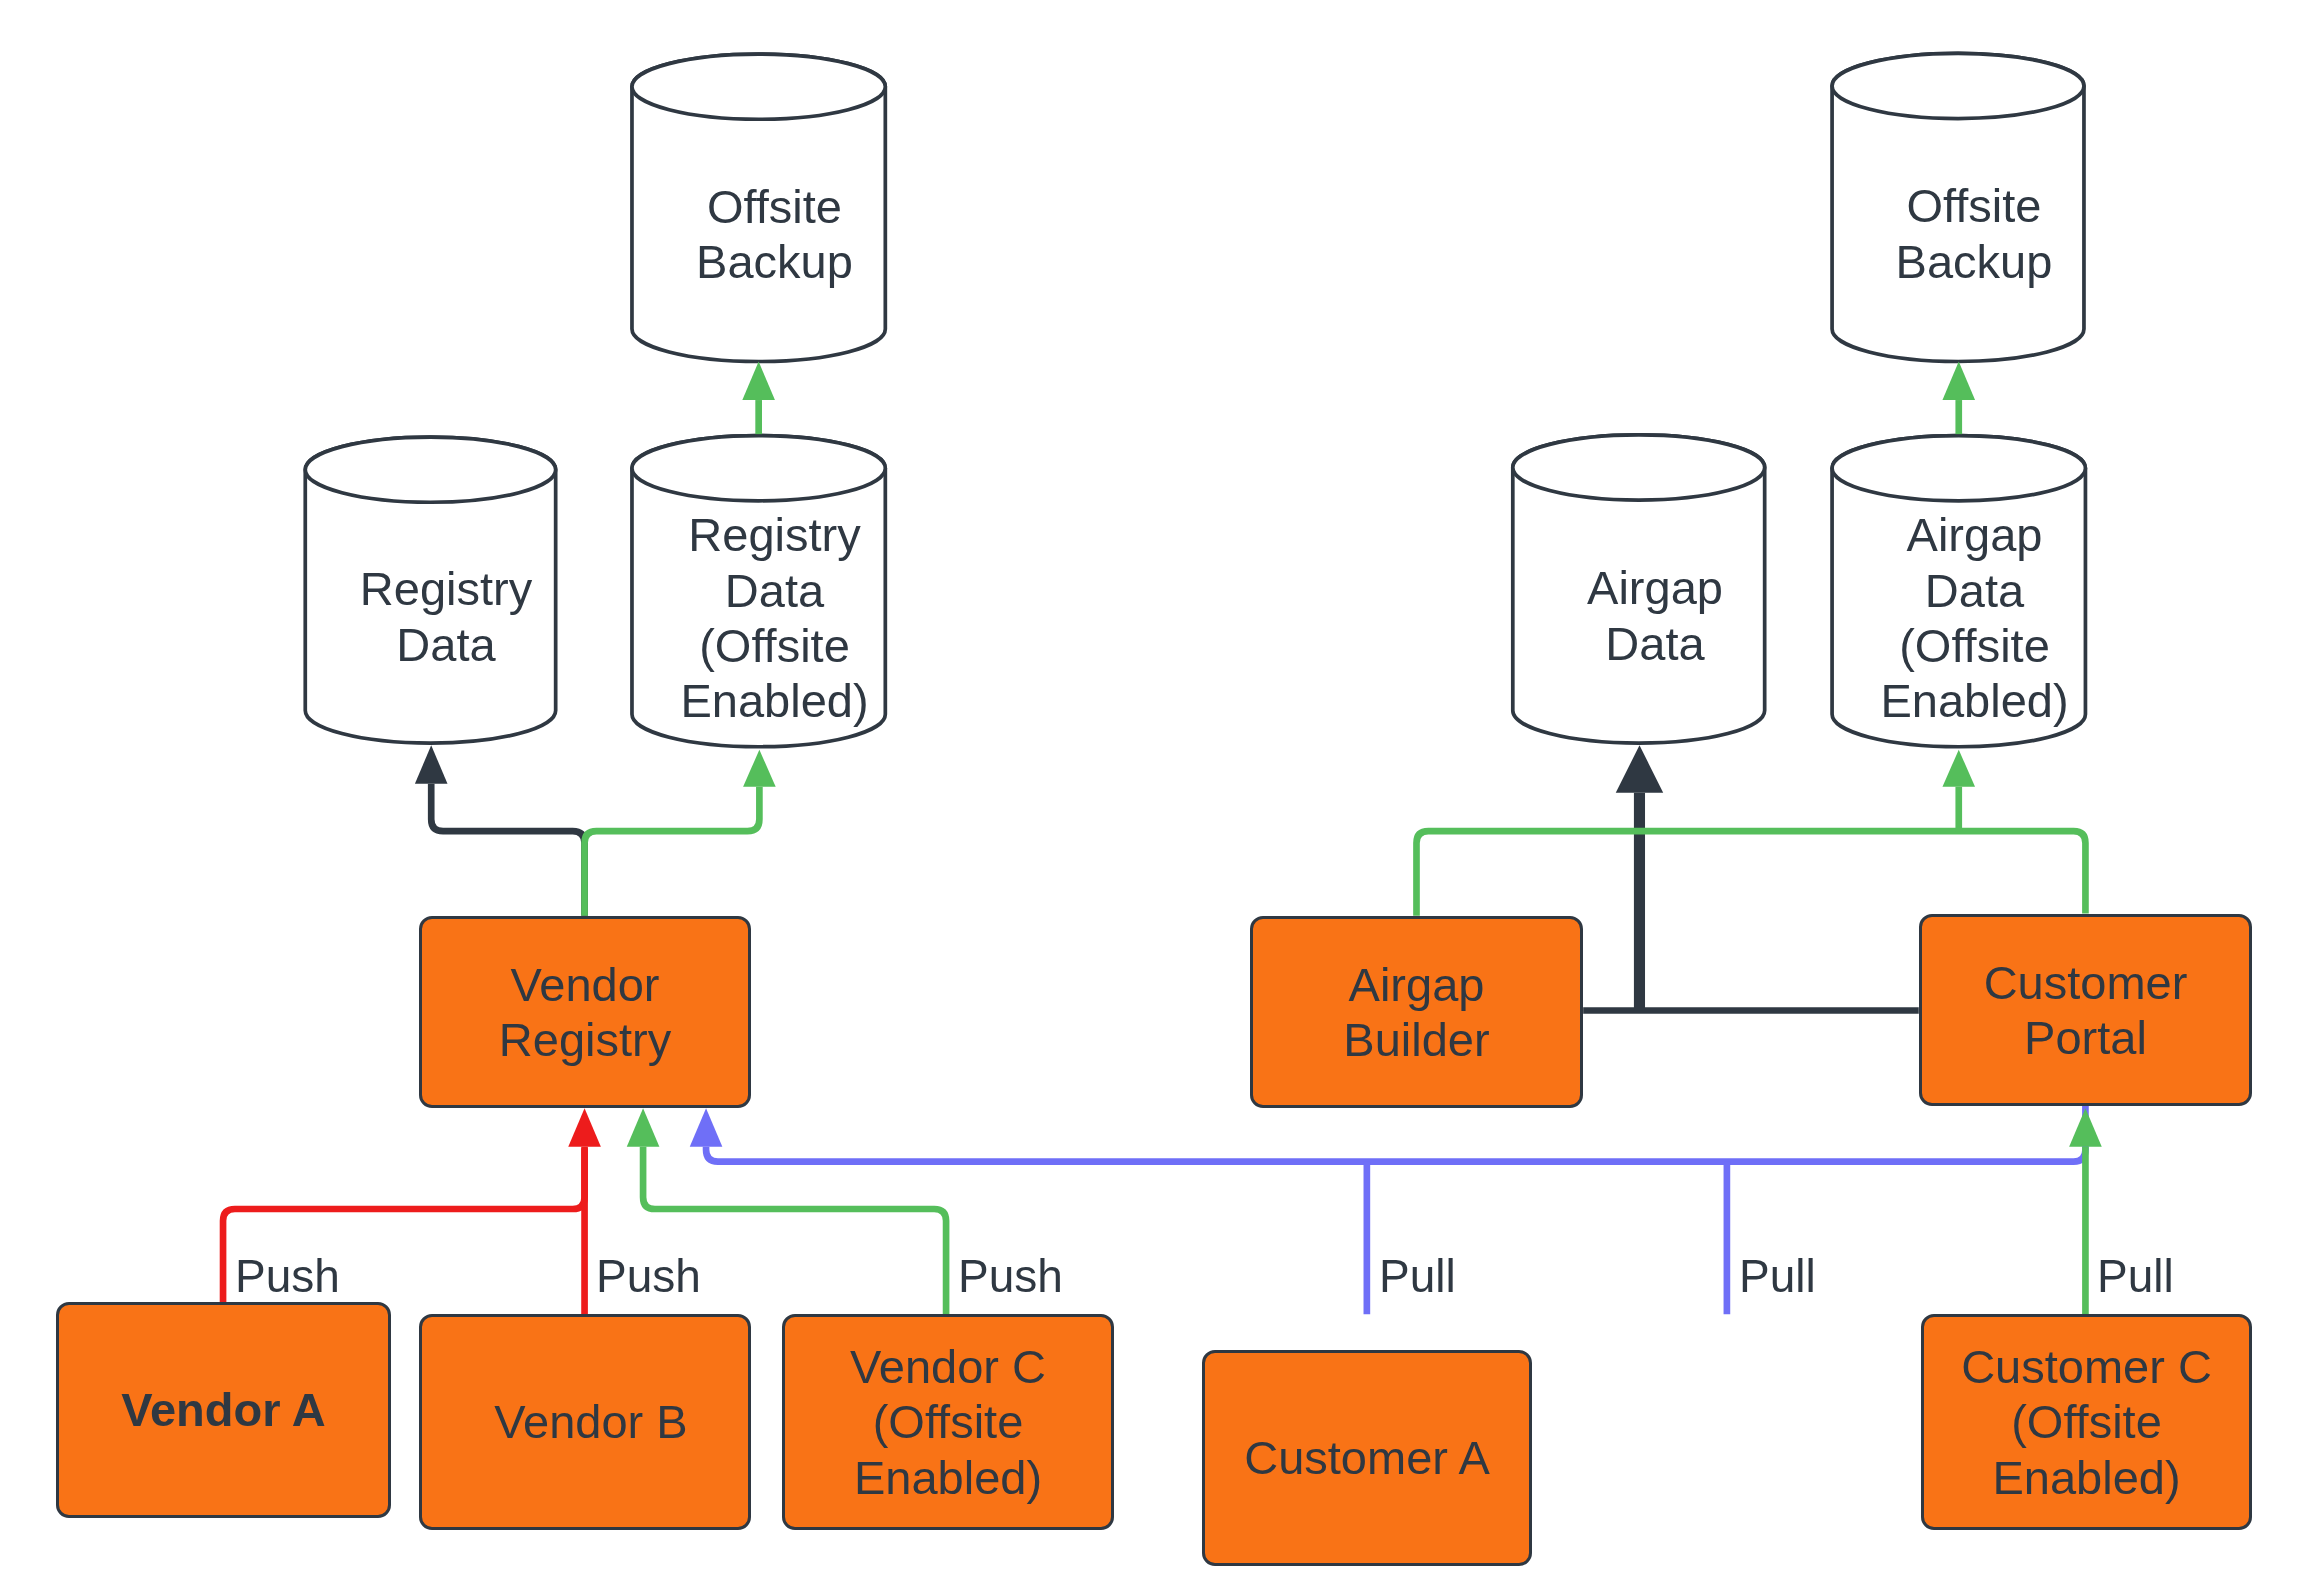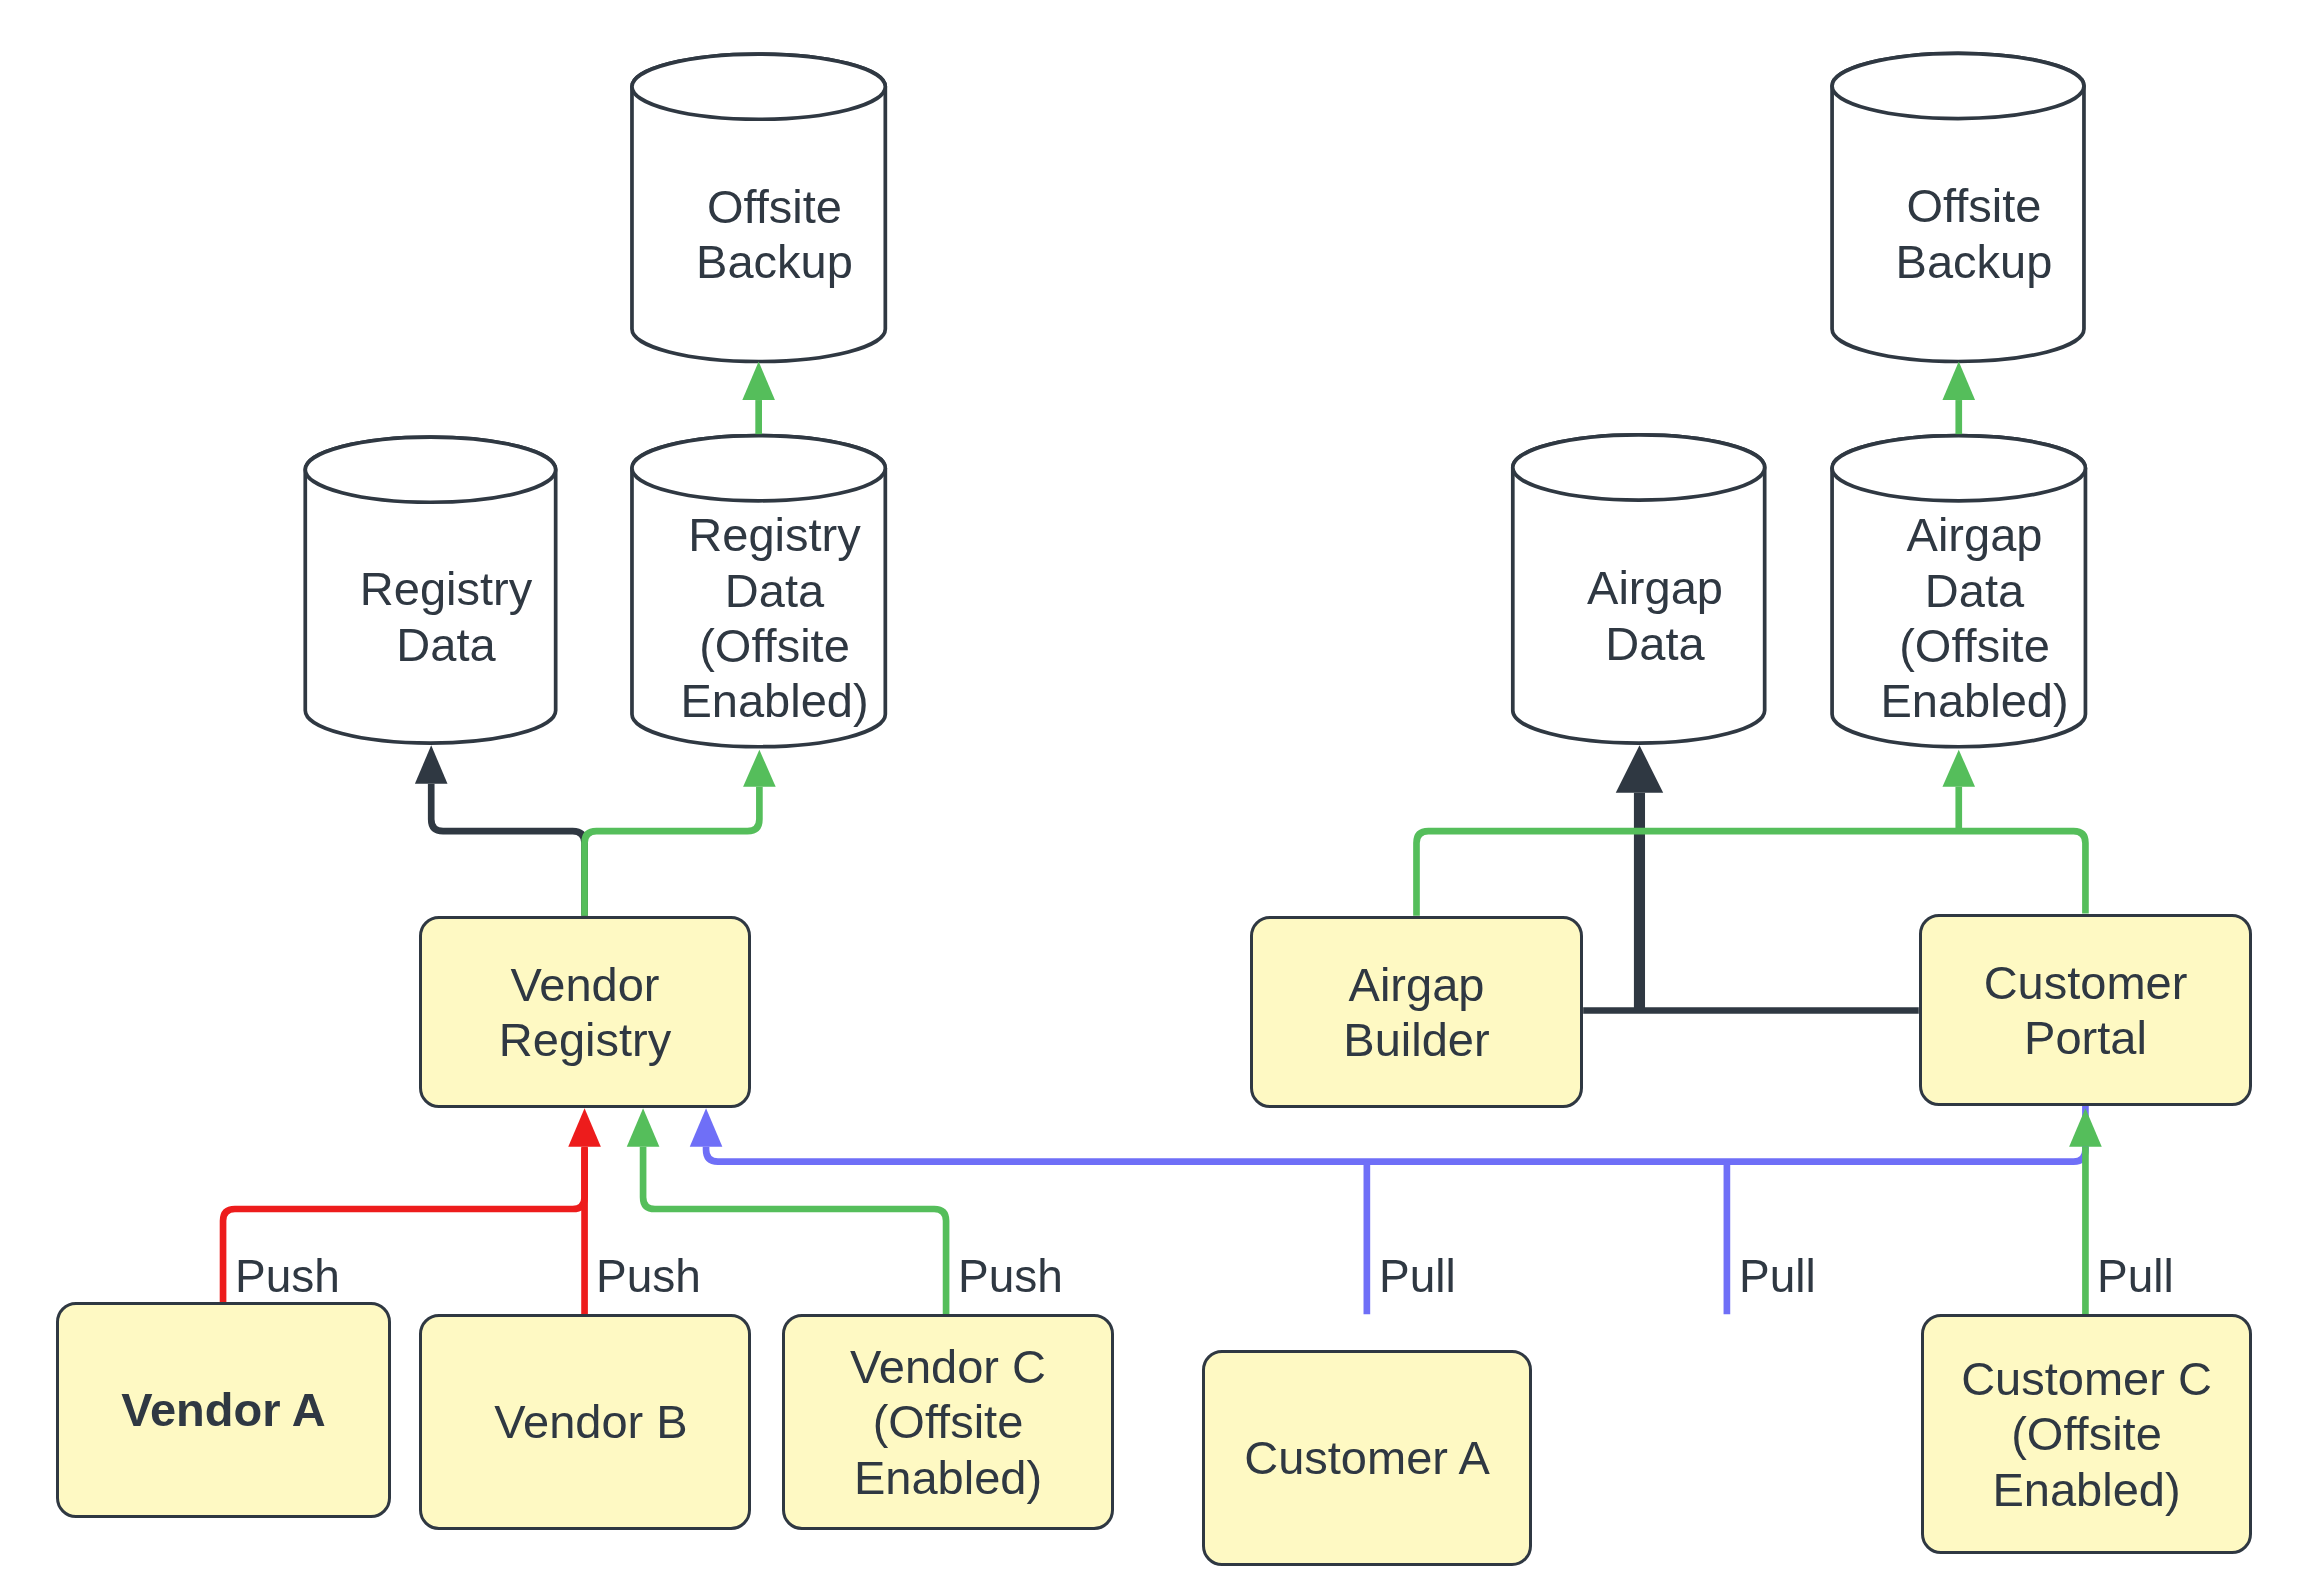--- a/index.html
+++ b/index.html
@@ -1,20 +1,20 @@
 <!DOCTYPE html>
 <html style="--background: #ffffff; --text: #2f3842; --stroke: #2f3842; --green: #55be5b; --red: #ed1c1c; --blue: #6f6ff7;font-size:12px"><head>
 <meta charset="utf-8">
 <style>
   html,body{margin:0;padding:0;background:#fff;}
   .canvas{position:relative;width:2307px;height:1592px;background:var(--background,#fff);
           font-family:"Liberation Sans", sans-serif;color:var(--text,#2f3842);overflow:hidden;}
   .layer{position:absolute;left:0;top:0;}
   .node{position:absolute;box-sizing:border-box;border:3.7px solid var(--stroke,#2f3842);
-        border-radius:20px;background:#fef9c3;display:flex;align-items:center;justify-content:center;
+        border-radius:13px;background:#f97316;display:flex;align-items:center;justify-content:center;
         text-align:center;font-size:47px;line-height:1.18;white-space:pre-line;z-index:2;}
   .cyl-label{position:absolute;box-sizing:border-box;display:flex;align-items:center;justify-content:center;
         text-align:center;font-size:47px;line-height:1.18;white-space:pre-line;padding-top:53px;z-index:2;padding-left:32px;}
   .edge-label{position:absolute;display:flex;align-items:center;font-size:46px;z-index:2;text-align:center;}
   svg{display:block;}
   .stroke-dark{stroke:var(--stroke,#2f3842);}
   .fill-dark{fill:var(--stroke,#2f3842);}
   .stroke-green{stroke:var(--green,#55be5b);}
   .fill-green{fill:var(--green,#55be5b);}
   .stroke-red{stroke:var(--red,#ed1c1c);}
@@ -140,21 +140,21 @@
 Builder</div>
   <div class="node" style="left:1919px;top:914px;width:333px;height:192px;">Customer
 Portal</div>
 
   <div class="node" style="left:56px;top:1302px;width:335px;height:216px;font-weight:bold;">Vendor A</div>
   <div class="node" style="left:419px;top:1314px;width:332px;height:216px;padding-left:12px;">Vendor B</div>
   <div class="node" style="left:782px;top:1314px;width:332px;height:216px;">Vendor C
 (Offsite
 Enabled)</div>
   <div class="node" style="left:1202px;top:1314px;width:330px;height:216px;margin-top:36px;">Customer A</div>
-  <div class="node" style="left:1921px;top:1314px;width:331px;height:240px;">Customer C
+  <div class="node" style="left:1921px;top:1314px;width:331px;height:216px;">Customer C
 (Offsite
 Enabled)</div>
 
   <div class="edge-label" style="left:235px;top:1251px;width:170px;height:49px;">Push</div>
   <div class="edge-label" style="left:596px;top:1251px;width:170px;height:49px;">Push</div>
   <div class="edge-label" style="left:958px;top:1251px;width:170px;height:49px;">Push</div>
   <div class="edge-label" style="left:1379px;top:1251px;width:170px;height:49px;">Pull</div>
   <div class="edge-label" style="left:1739px;top:1251px;width:170px;height:49px;">Pull</div>
   <div class="edge-label" style="left:2097px;top:1251px;width:170px;height:49px;">Pull</div>
 

